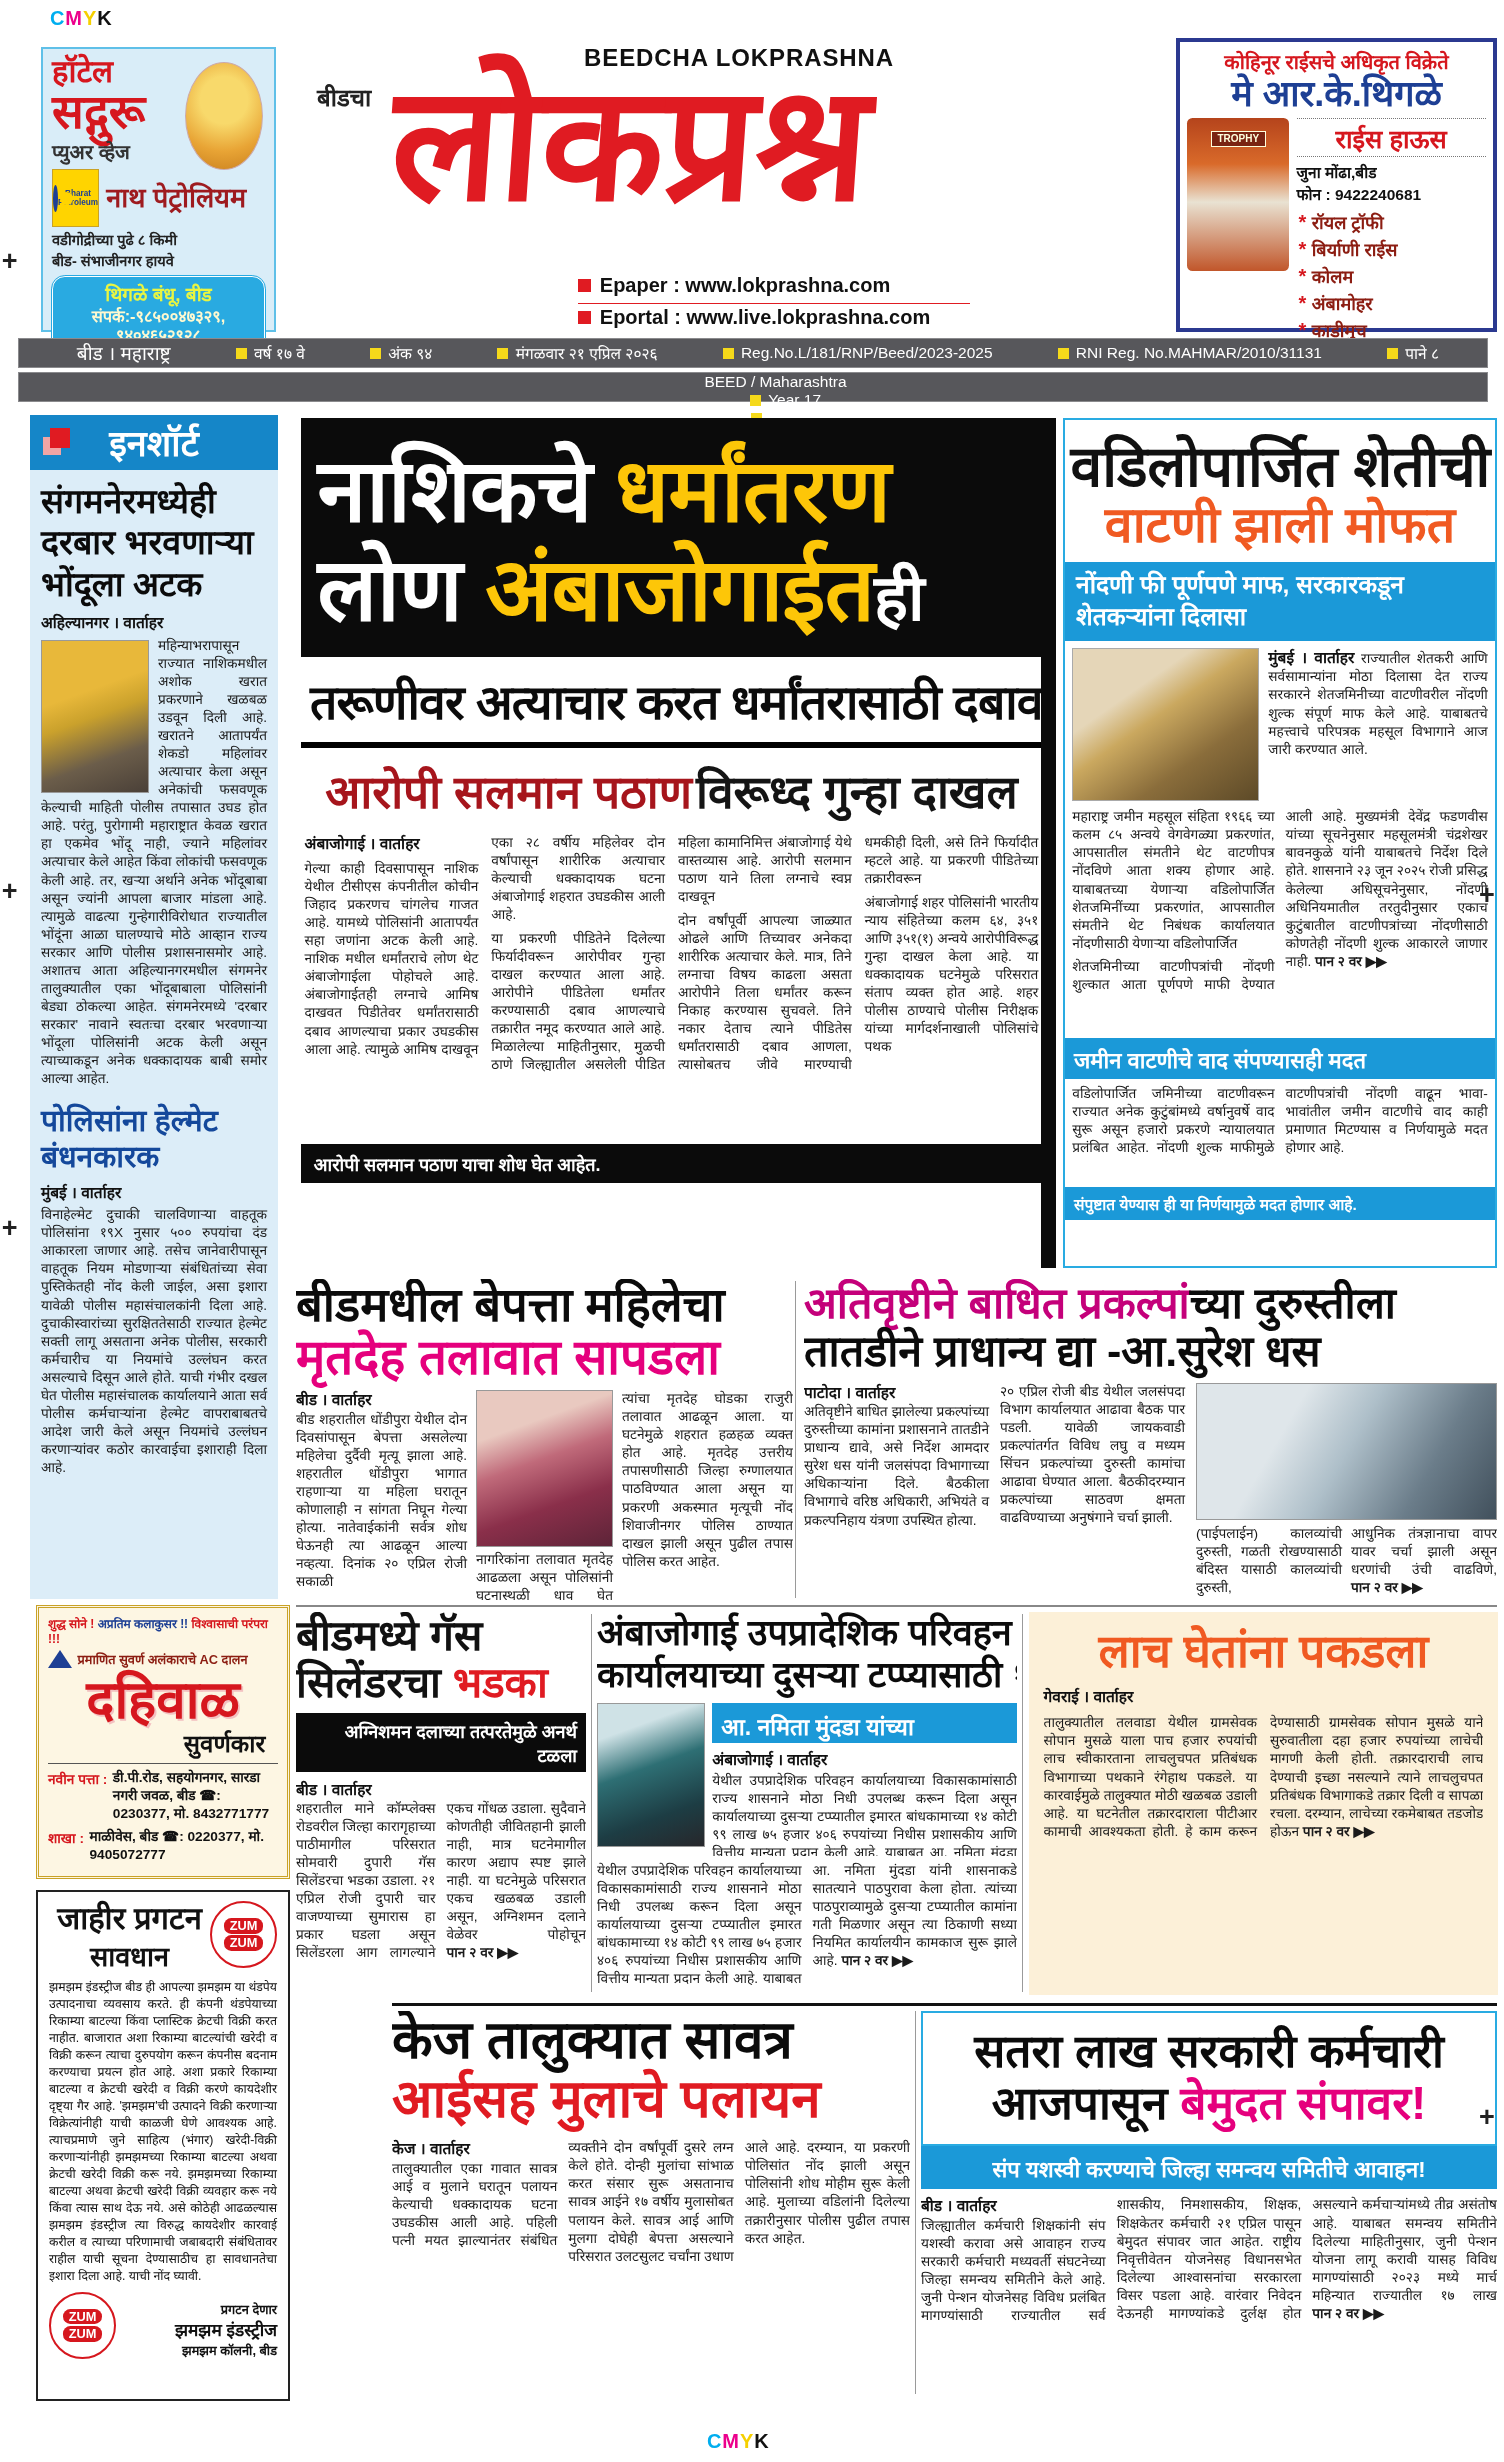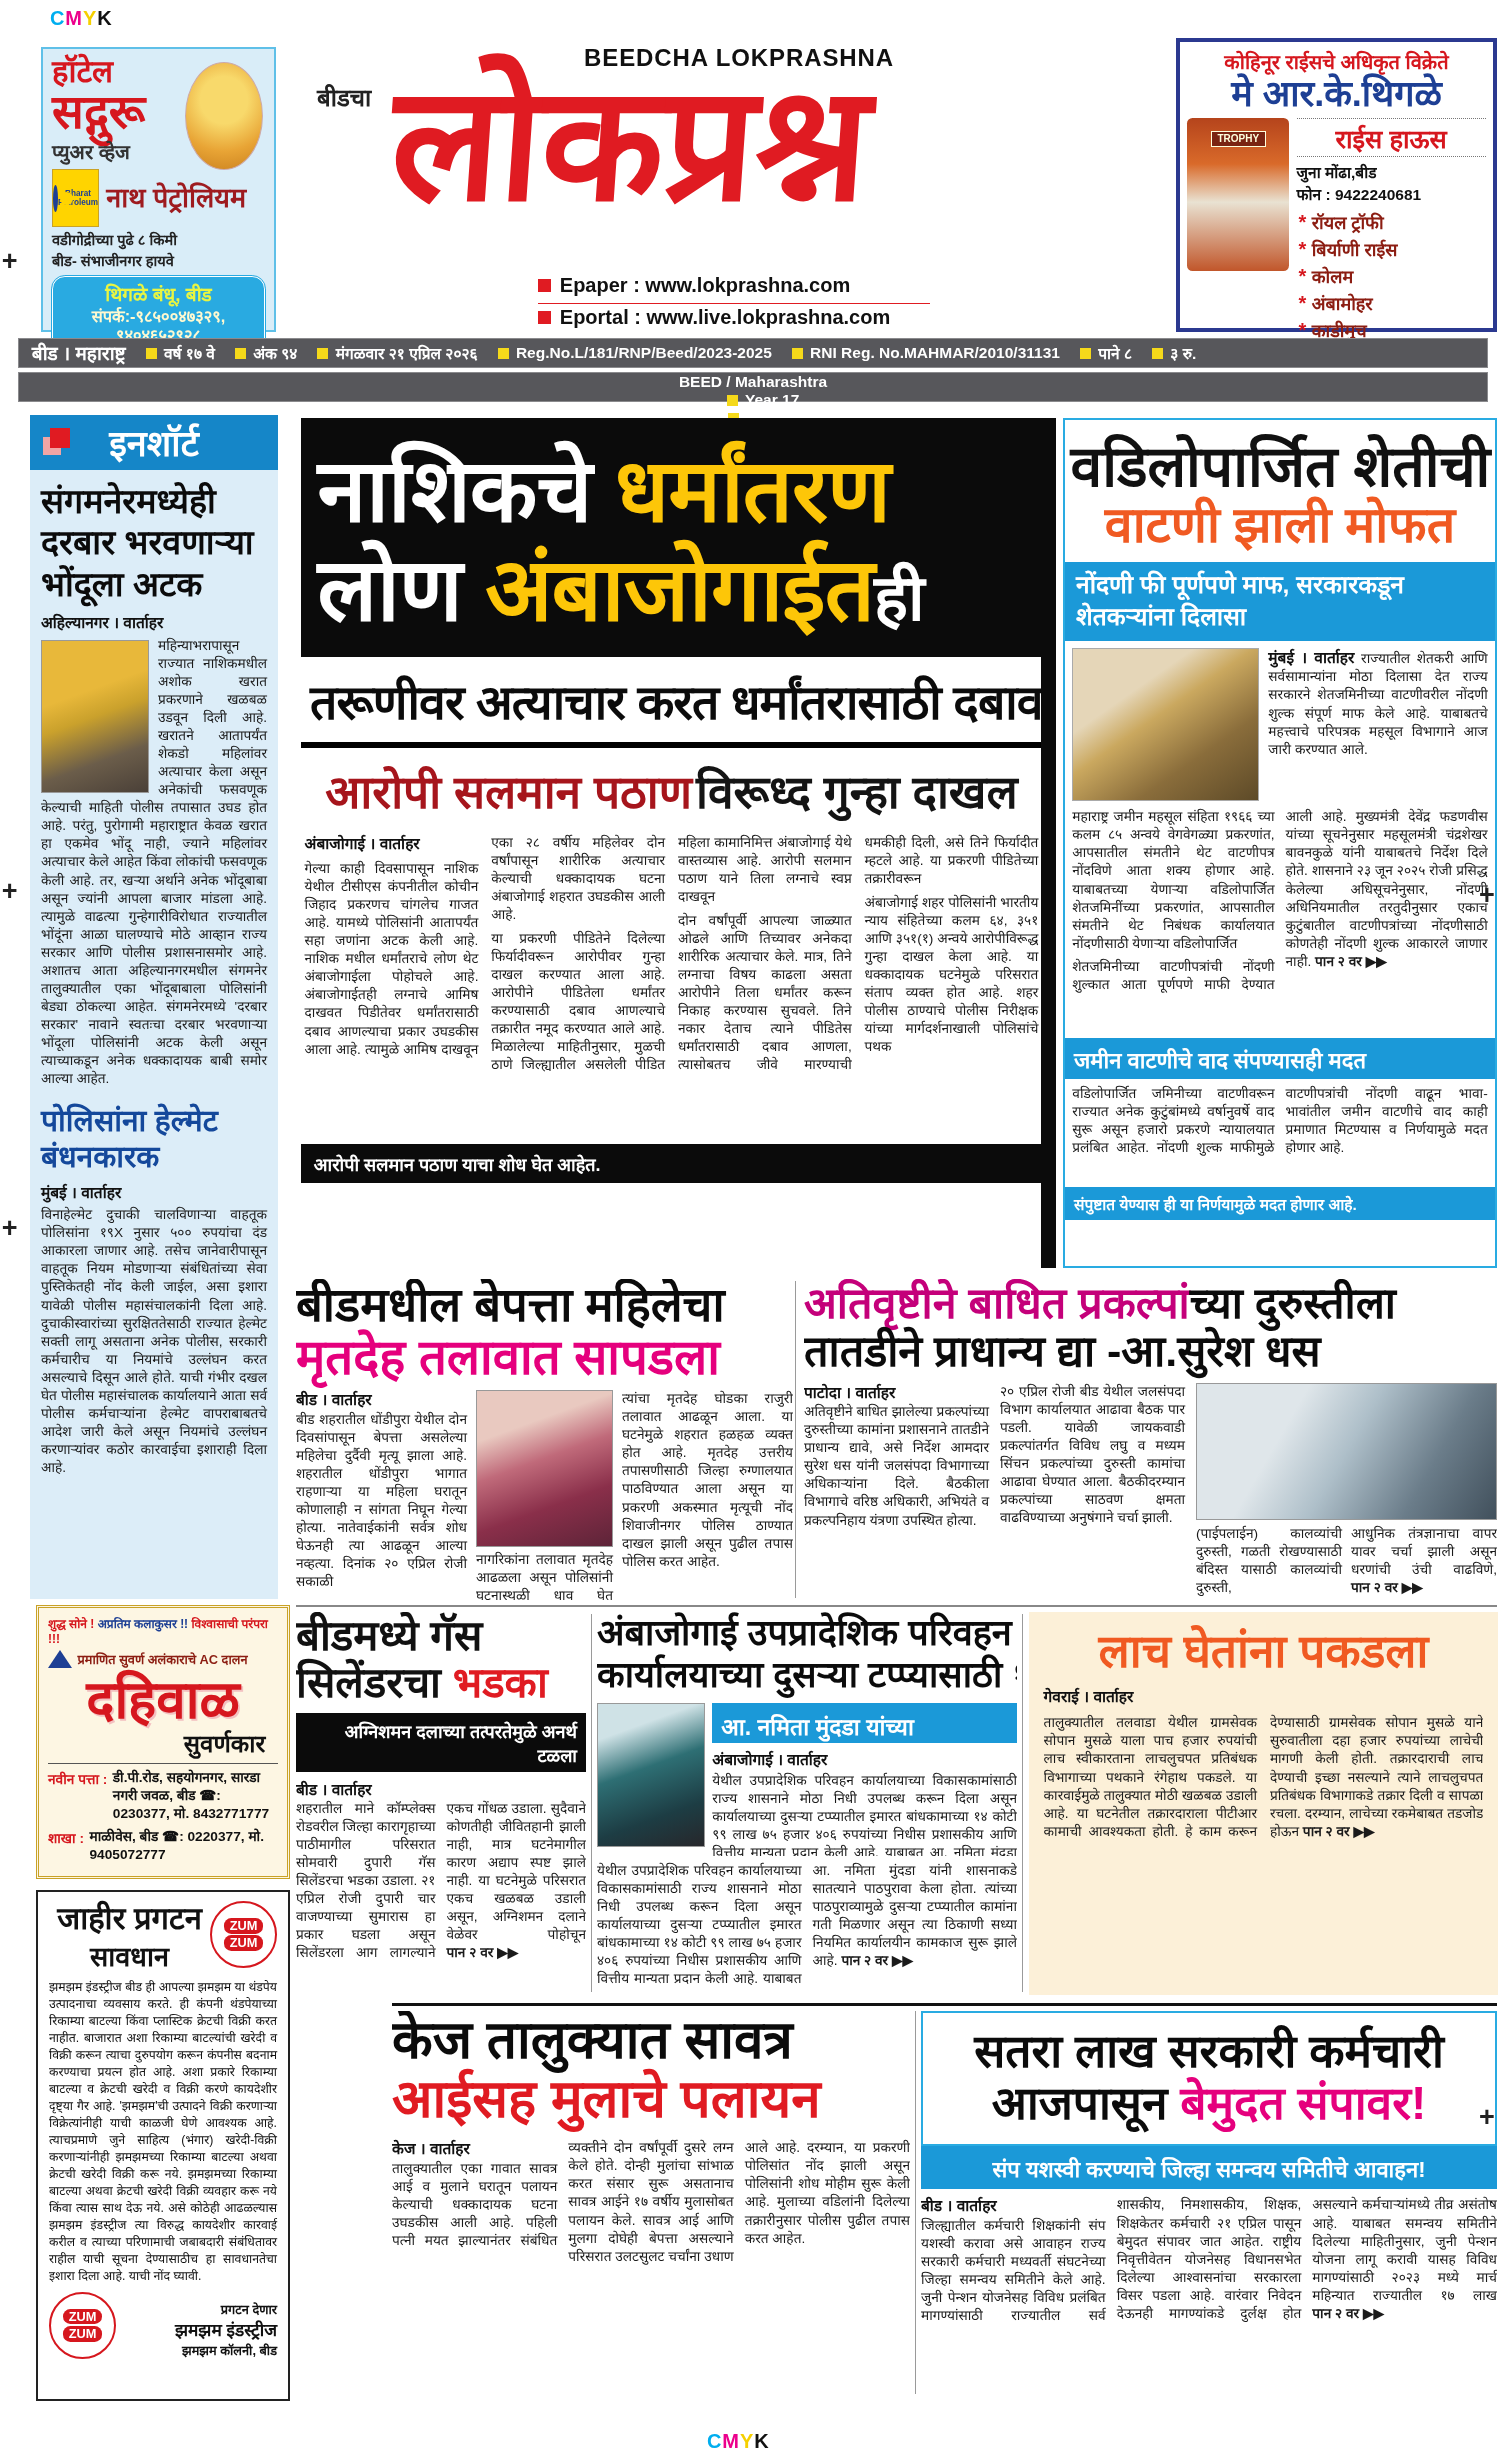--- a/index.html
+++ b/index.html
@@ -27,21 +27,21 @@
   .np{color:#9e1b1f;font-size:27px;font-weight:bold;line-height:1;}
   .ad-hotel .addr{font-size:14.6px;font-weight:bold;color:#222;line-height:1.25;margin-top:3.6px;}
   .tb-box{margin-top:5.5px;background:#29aae1;border-radius:12.8px;border:1.8px solid #fff;outline:1.8px solid #29aae1;padding:3.6px 5.5px;text-align:center;}
   .tb-box .t1{color:#e8f542;font-weight:bold;font-size:19px;}
   .tb-box .t2{color:#fff9d0;font-weight:bold;font-size:16.4px;line-height:1.2;}
   
   .kicker{left:317px;top:80px;font-size:24px;font-weight:bold;color:#222;}
   .mast-en{left:584px;top:44px;font-size:24px;font-weight:bold;letter-spacing:0.9px;color:#111;}
   .logo-main{left:392px;top:64px;width:757px;font-size:160px;font-weight:bold;color:#e01b22;line-height:1;
              transform:skewX(-4deg);white-space:nowrap;}
-  .eline{left:538px;width:392px;font-size:20px;font-weight:bold;color:#111;}
+  .eline{left:578px;width:392px;font-size:20px;font-weight:bold;color:#111;}
   .eline .sq{display:inline-block;width:12.8px;height:12.8px;background:#e01b22;margin-right:9px;}
   .eline1{top:274px;border-bottom:1.8px solid #e01b22;padding-bottom:5.5px;}
   .eline2{top:306px;}
   
   .ad-rice{left:1176px;top:38px;width:321px;height:294px;border:4.6px solid #2b3990;background:#fff;padding:5.5px 7.3px;}
   .ad-rice .l1{color:#d6171e;font-size:20px;font-weight:bold;text-align:center;}
   .ad-rice .l2{color:#1d3f94;font-size:36px;font-weight:bold;text-align:center;line-height:1.05;}
   .rice-row{display:flex;gap:7.3px;margin-top:5.5px;}
   .rice-bag{width:102px;height:153px;border-radius:5.5px;background:linear-gradient(#b5441c,#d96a2a 30%,#e9e2d2 55%,#c1562a);
             display:flex;align-items:flex-start;justify-content:center;padding-top:12.8px;}
@@ -50,21 +50,21 @@
   .rice-shop{color:#d6171e;font-size:25.5px;font-weight:bold;border-top:1.8px dotted #777;border-bottom:1.8px dotted #777;padding:1.8px 0;text-align:center;}
   .rice-addr{font-size:15.5px;font-weight:bold;margin-top:3.6px;}
   .rice-phone{font-size:15.5px;font-weight:bold;}
   .rice-list{margin:3.6px 0 0 1.8px;padding:0;list-style:none;}
   .rice-list li{font-size:18px;font-weight:bold;color:#8c1d12;line-height:1.35;}
   .rice-list li:before{content:"*";color:#d6171e;font-weight:bold;margin-right:5.5px;font-size:20px;}
   
   .datebar{left:18px;width:1470px;height:30px;background:#57575b;color:#fff;display:flex;align-items:center;
            padding:0 12.8px;border:1.8px solid #8a8a8d;}
   .datebar1{top:338px;} .datebar2{top:372px;flex-direction:column;}
-  .datebar .cell{font-size:15.5px;font-weight:bold;white-space:nowrap;display:flex;align-items:center;}
+  .datebar .cell{font-size:15.5px;font-weight:normal;white-space:nowrap;display:flex;align-items:center;margin-left:45px;}
   .datebar .cell.first{font-size:19px;}
   .datebar .cell.b:before{content:"";width:11px;height:11px;background:#f5d91a;display:inline-block;margin:0 7.3px 0 20px;}
   .sp{flex:1;}
   
   .inshort-head{left:30px;top:415px;width:248px;height:55px;background:#1586c8;color:#fff;display:flex;align-items:center;justify-content:center;
                 font-size:36px;font-weight:bold;}
   .flag{position:absolute;left:12.8px;top:12.8px;width:31px;height:31px;}
   .flag:before{content:"";position:absolute;left:0;top:9px;width:18px;height:18px;background:#f0a5a5;}
   .flag:after{content:"";position:absolute;left:7.3px;top:0;width:20px;height:20px;background:#e01b22;}
   .inshort-box{left:30px;top:470px;width:248px;height:1129px;background:#dcedf8;padding:11px 11px;overflow:hidden;}

